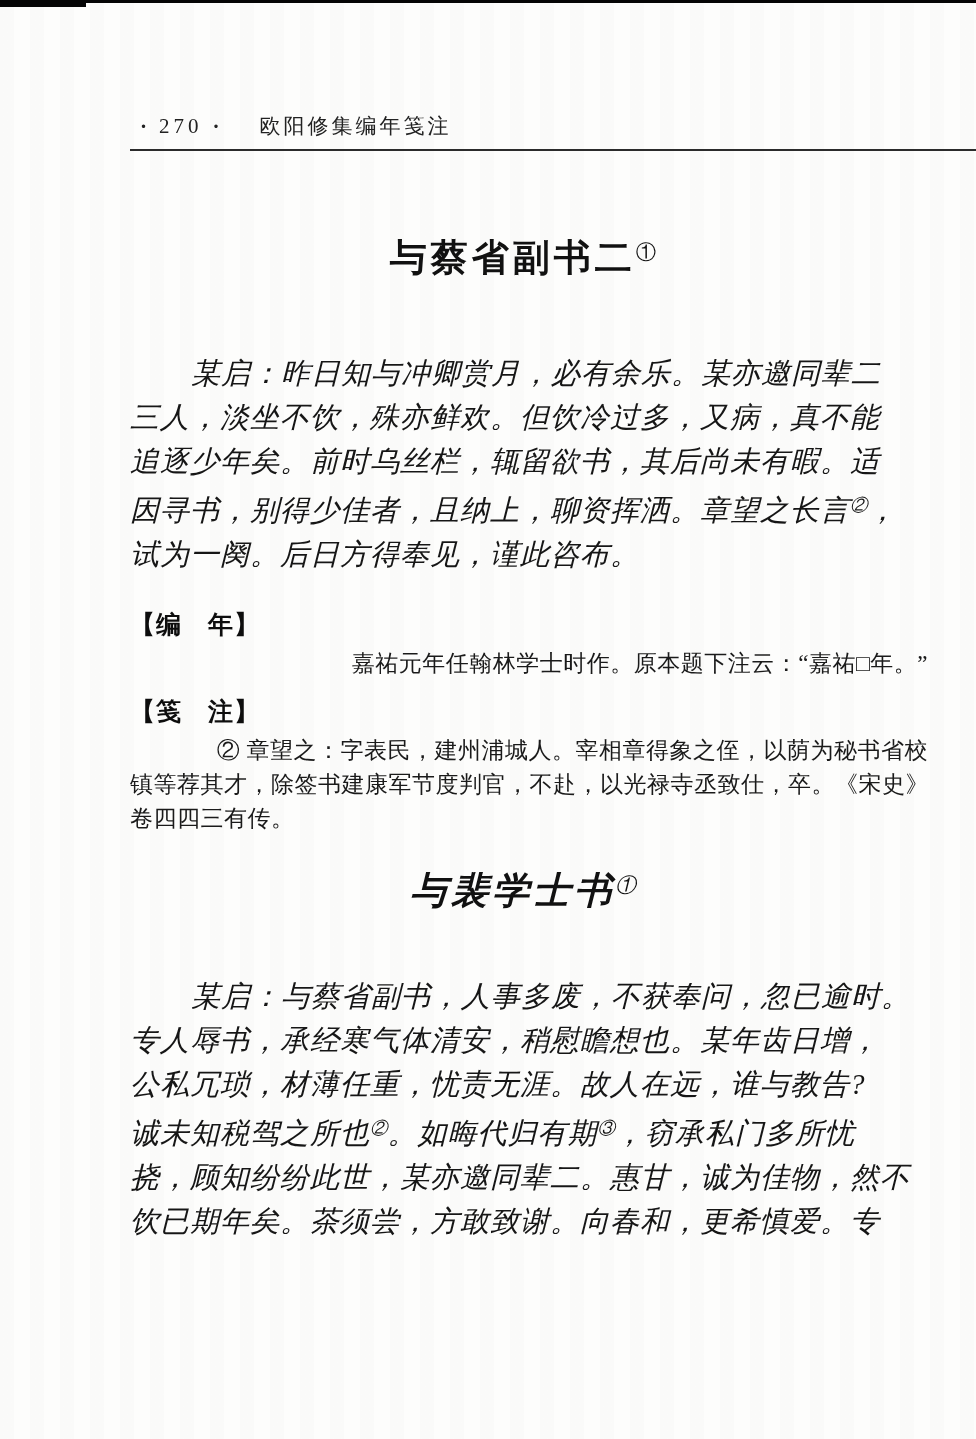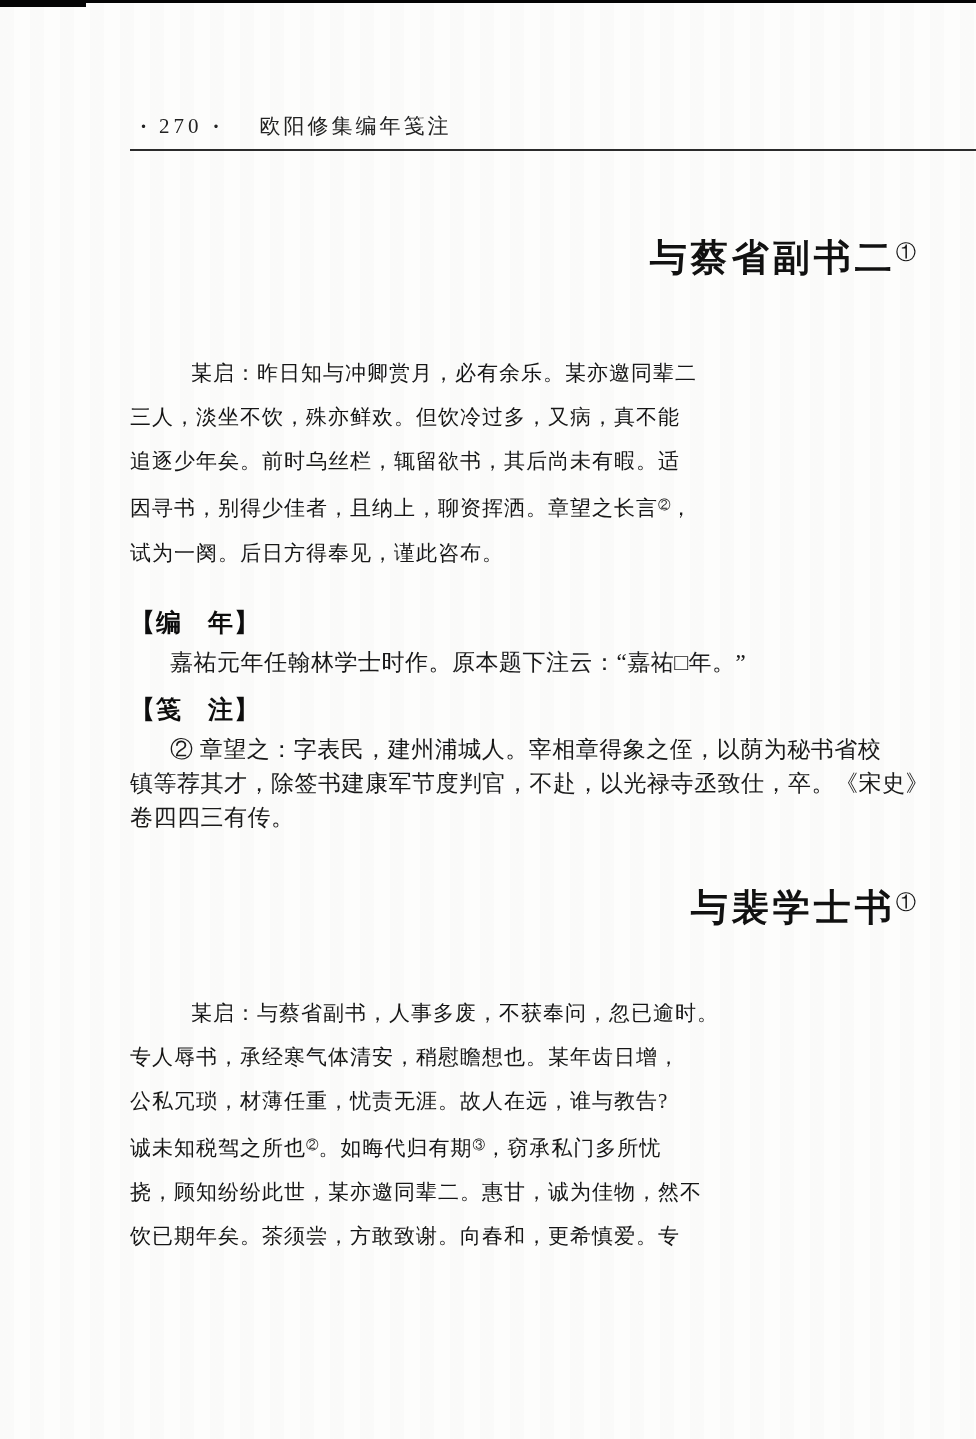--- a/index.html
+++ b/index.html
@@ -33,45 +33,45 @@
   .pagehead .pnum{letter-spacing:4px;}
   .pagehead .booktitle{margin-left:28px;letter-spacing:3px;}
   .rule{
     margin-top:9px;margin-right:-60px;
     border:0;border-top:2px solid #2b2b2b;height:0;
   }
 
   
   .letter-title{
     margin:84px 0 0 0;
-    text-align:right;
+    text-align:center;
     font-size:37px;font-weight:bold;color:#111;
     letter-spacing:4px;line-height:1.25;
   }
   .letter-title .sup{font-size:0.55em;vertical-align:0.55em;letter-spacing:0;font-weight:normal;}
 
   
-  .letter-body{margin-top:70px;font-size:21px;line-height:44px;letter-spacing:1px;color:#161616;}
+  .letter-body{margin-top:70px;font-size:29px;line-height:44px;letter-spacing:1px;color:#161616;font-style:italic;}
   .letter-body .tline{white-space:nowrap;}
   .letter-body .tline.indent{text-indent:61px;}
   .sup{font-size:0.6em;vertical-align:0.5em;letter-spacing:0;}
 
   
   .sec-head{
     margin-top:32px;
     font-size:25px;font-weight:bold;color:#0d0d0d;
-    font-family:Liberation Serif, serif;
+    font-family:Liberation Sans, sans-serif;
     letter-spacing:1px;line-height:32px;
   }
   .sec-body{margin-top:7px;font-size:23px;line-height:34px;letter-spacing:0.5px;color:#1a1a1a;margin-right:-12px;}
   .sec-body .tline{white-space:nowrap;}
-  .sec-body .tline.indent{text-indent:40px;}
+  .sec-body .tline.indent{text-indent:40px;text-align:right;}
   .sec-head.second{margin-top:14px;}
 
-  .letter-title.second{margin-top:50px;}
+  .letter-title.second{margin-top:32px;font-style:italic;}
   .letter-body.second{margin-top:60px;}
 </style>
 </head>
 <body>
 
 <div class="page">
 
   <div class="edge-top"></div>
   <div class="edge-top-left"></div>
 

